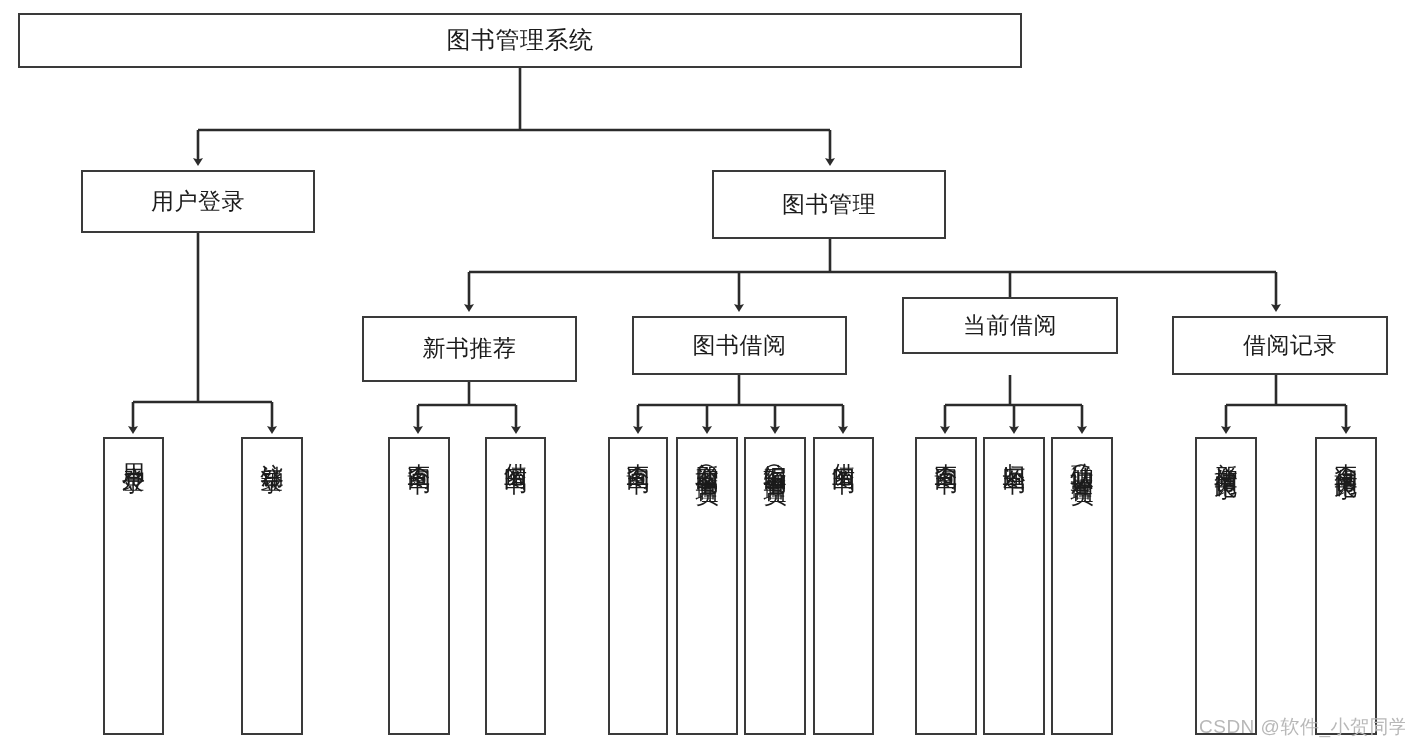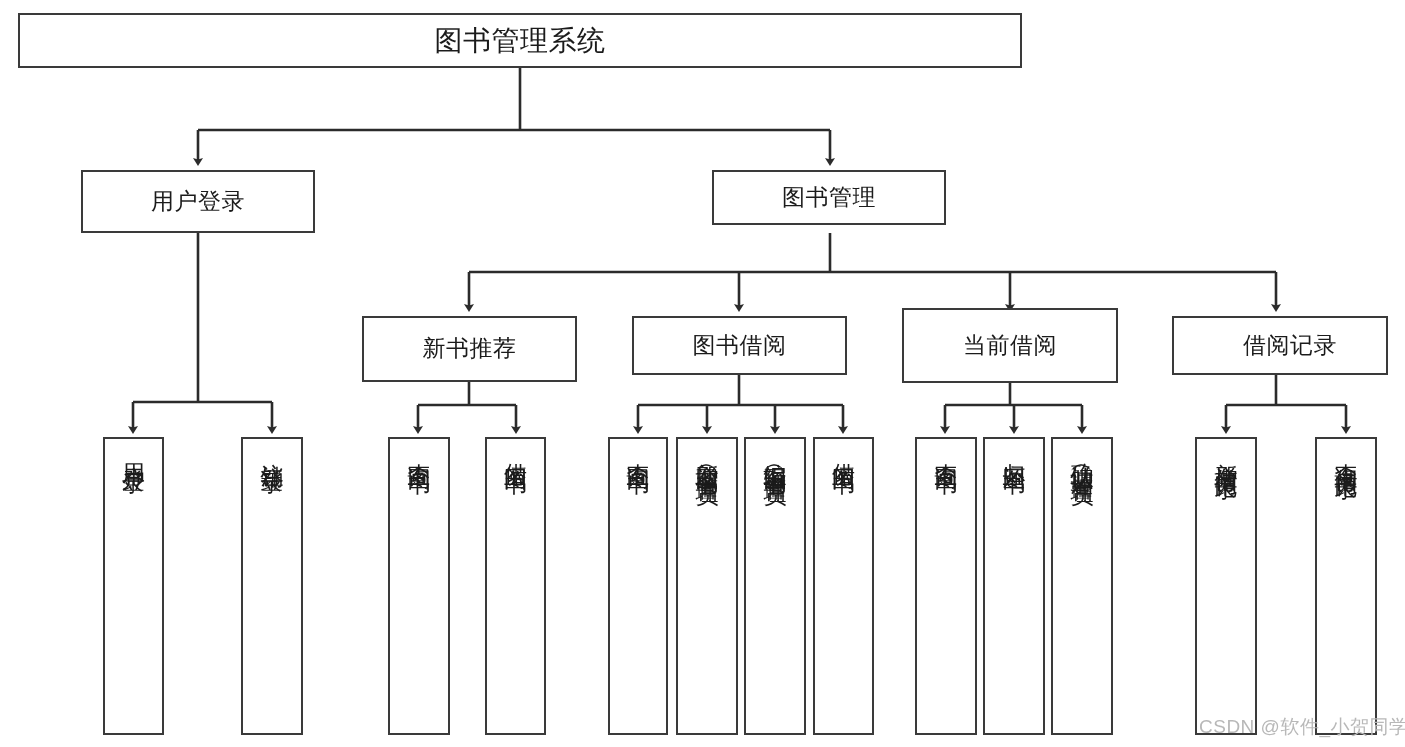--- a/index.html
+++ b/index.html
@@ -50,21 +50,21 @@
     padding-top: 6px;
   }
   .node.vertical .label {
     writing-mode: vertical-rl;
     text-orientation: upright;
     font-size: 23px;
     letter-spacing: 3px;
     line-height: 1;
   }
   .node.root .label {
-    font-size: 28px;
+    font-size: 24px;
   }
   #watermark {
     position: absolute;
     left: 1190px;
     top: 714px;
     font-size: 19px;
     color: #b8b8b8;
     letter-spacing: 0.5px;
     white-space: nowrap;
     user-select: none;
@@ -126,31 +126,31 @@
     </g>
   </svg>
 
   <div class="node horizontal root" style="left:18px; top:13px; width:1004px; height:55px;">
     <span class="label">图书管理系统</span>
   </div>
 
   <div class="node horizontal" style="left:81px; top:170px; width:234px; height:63px;">
     <span class="label">用户登录</span>
   </div>
-  <div class="node horizontal" style="left:712px; top:170px; width:234px; height:55px;">
+  <div class="node horizontal" style="left:712px; top:170px; width:234px; height:69px;">
     <span class="label">图书管理</span>
   </div>
 
   <div class="node horizontal" style="left:362px; top:316px; width:215px; height:66px;">
     <span class="label">新书推荐</span>
   </div>
   <div class="node horizontal" style="left:632px; top:316px; width:215px; height:59px;">
     <span class="label">图书借阅</span>
   </div>
-  <div class="node horizontal" style="left:902px; top:308px; width:216px; height:75px;">
+  <div class="node horizontal" style="left:902px; top:297px; width:216px; height:57px;">
     <span class="label">当前借阅</span>
   </div>
   <div class="node horizontal" style="left:1172px; top:316px; width:216px; height:59px;padding-left:20px;">
     <span class="label">借阅记录</span>
   </div>
 
   <div class="node vertical" style="left:103px; top:437px; width:61px; height:298px;">
     <span class="label">用户登录</span>
   </div>
   <div class="node vertical" style="left:241px; top:437px; width:62px; height:298px;">

